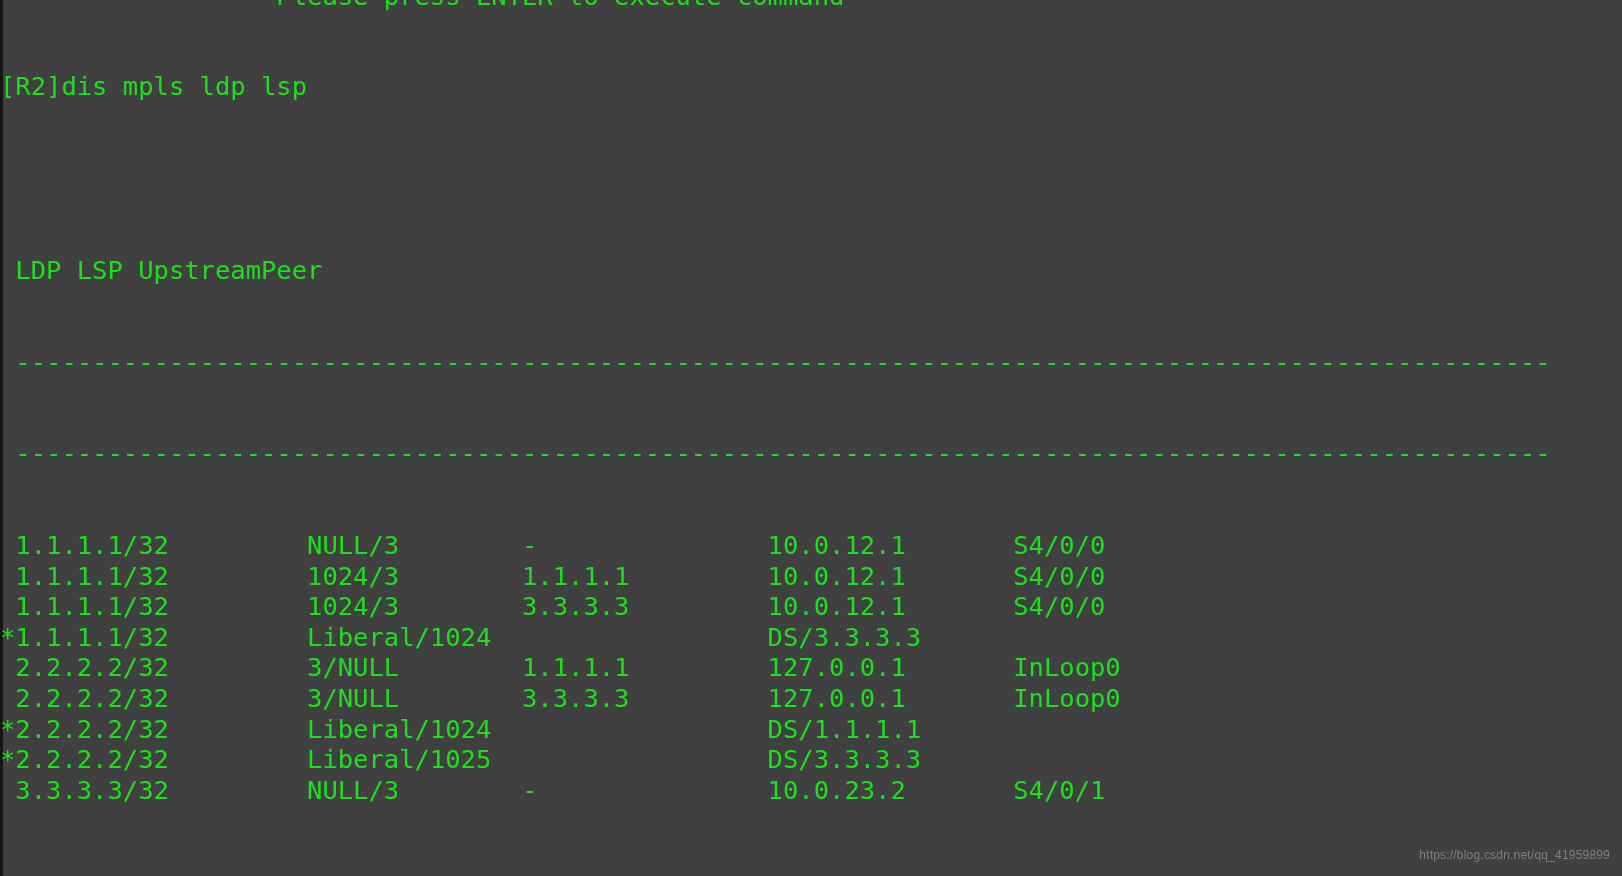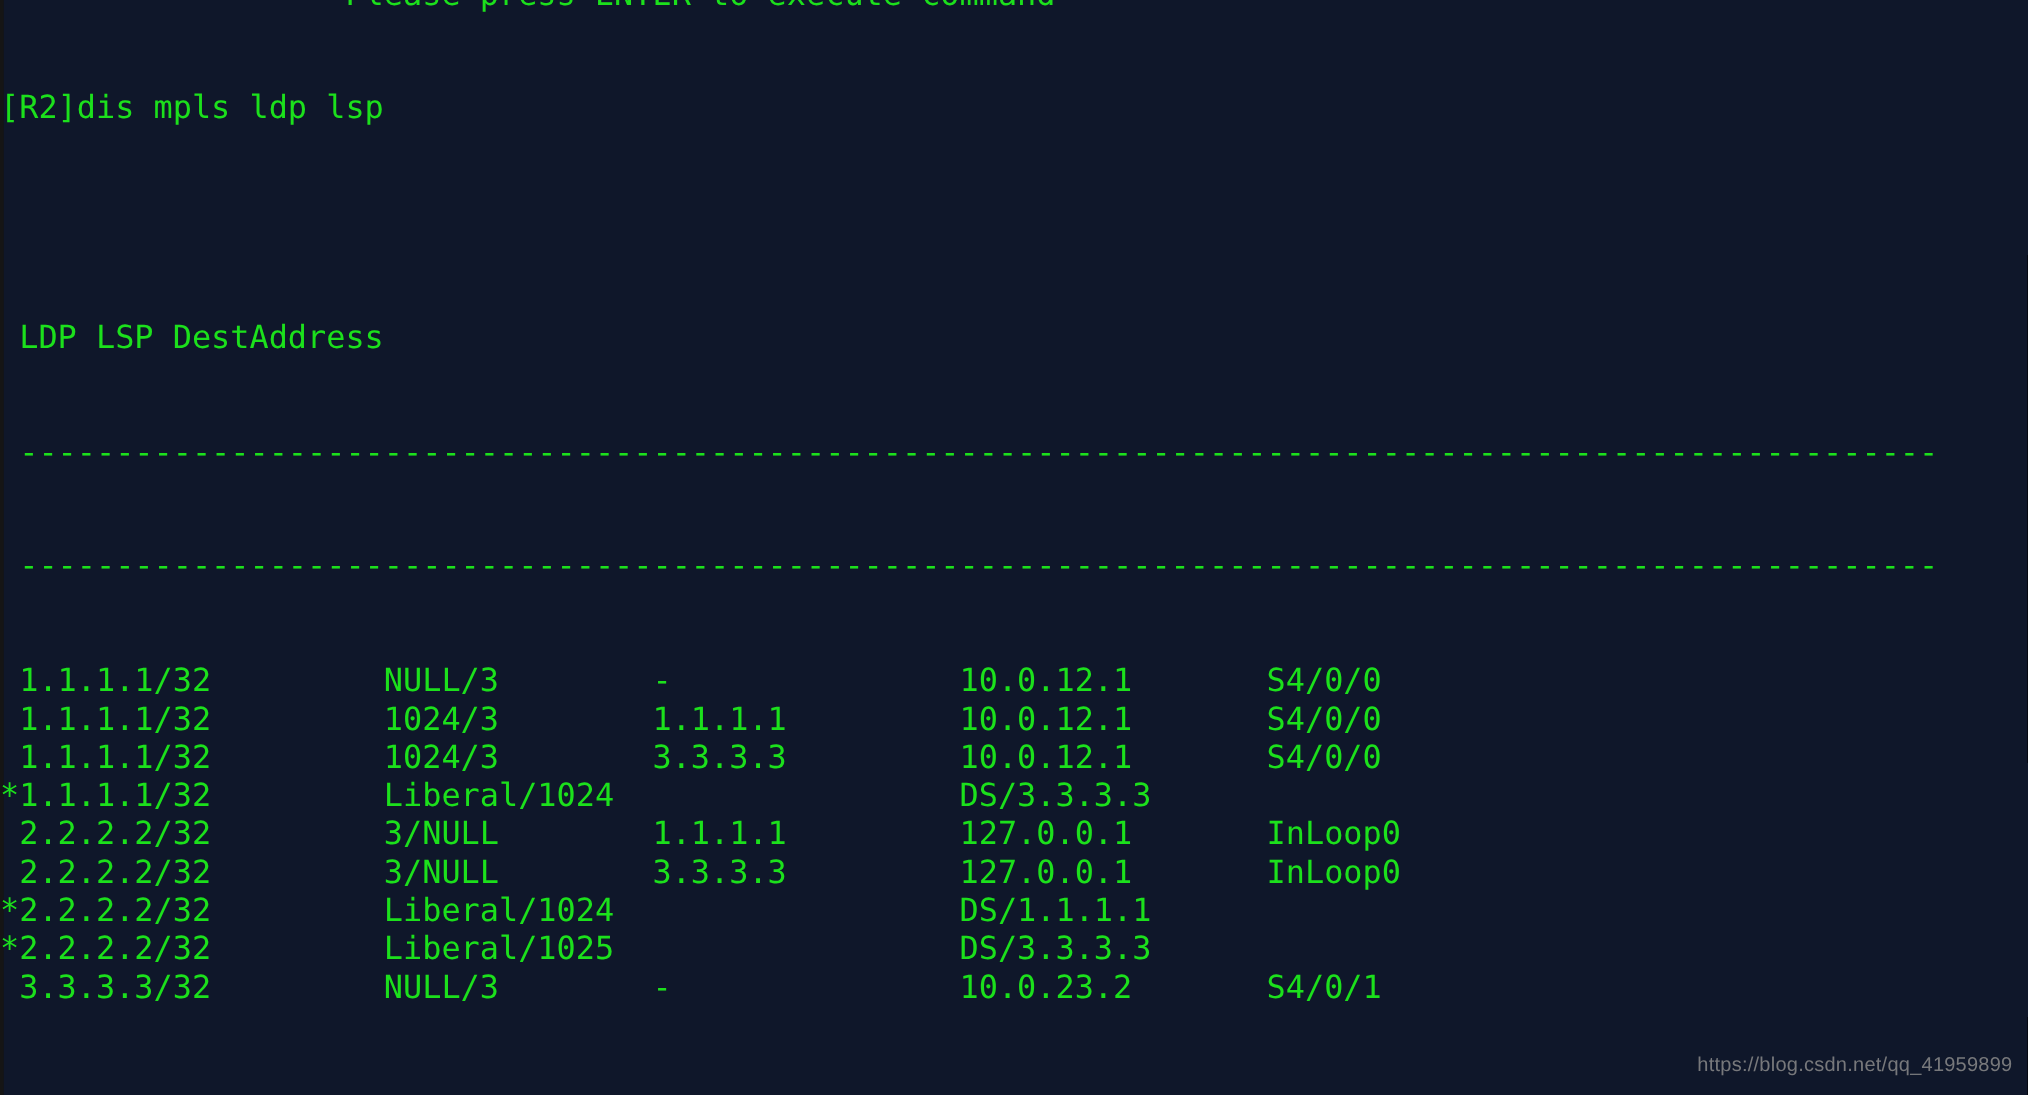--- a/index.html
+++ b/index.html
@@ -5,21 +5,21 @@
 <style>
   html, body {
     margin: 0;
     padding: 0;
     background: #000000;
   }
   #screen {
     position: relative;
     width: 1622px;
     height: 876px;
-    background: #0f172a;
+    background: #404040;
     overflow: hidden;
     font-family: "DejaVu Sans Mono", "Liberation Mono", monospace;
   }
   
   .term {
     position: absolute;
     left: 0;
     top: 0;
     width: 1622px;
     color: #1ce01c;
@@ -54,21 +54,21 @@
   #body-lines {
     position: absolute;
     left: 0;
     top: 10px;
   }
   .watermark {
     position: absolute;
     right: 12px;
     bottom: 14px;
     color: #8a8a8a;
-    font-size: 16px;
+    font-size: 12px;
     font-family: "Liberation Sans", sans-serif;
     opacity: 0.85;
     letter-spacing: 0.2px;
   }
   .left-edge {
     position: absolute;
     left: 0;
     top: 0;
     width: 3px;
     height: 876px;
@@ -82,21 +82,21 @@
 
   <div class="left-edge"></div>
 
   <div id="clipped-line-wrap">
     <span class="line">                  Please press ENTER to execute command</span>
   </div>
 
   <div id="body-lines" class="term">
     <span class="line">[R2]dis mpls ldp lsp</span>
     <span class="line"></span>
-    <span class="line"> LDP LSP DestAddress</span>
+    <span class="line"> LDP LSP UpstreamPeer</span>
     <span class="line"> ----------------------------------------------------------------------------------------------------</span>
     <span class="line"> ----------------------------------------------------------------------------------------------------</span>
     <div id="table-rows"><span class="line"> 1.1.1.1/32         NULL/3        -               10.0.12.1       S4/0/0</span><span class="line"> 1.1.1.1/32         1024/3        1.1.1.1         10.0.12.1       S4/0/0</span><span class="line"> 1.1.1.1/32         1024/3        3.3.3.3         10.0.12.1       S4/0/0</span><span class="line">*1.1.1.1/32         Liberal/1024                  DS/3.3.3.3</span><span class="line"> 2.2.2.2/32         3/NULL        1.1.1.1         127.0.0.1       InLoop0</span><span class="line"> 2.2.2.2/32         3/NULL        3.3.3.3         127.0.0.1       InLoop0</span><span class="line">*2.2.2.2/32         Liberal/1024                  DS/1.1.1.1</span><span class="line">*2.2.2.2/32         Liberal/1025                  DS/3.3.3.3</span><span class="line"> 3.3.3.3/32         NULL/3        -               10.0.23.2       S4/0/1</span></div>
     
     
     
   </div>
 
   <div class="watermark">https://blog.csdn.net/qq_41959899</div>
 

